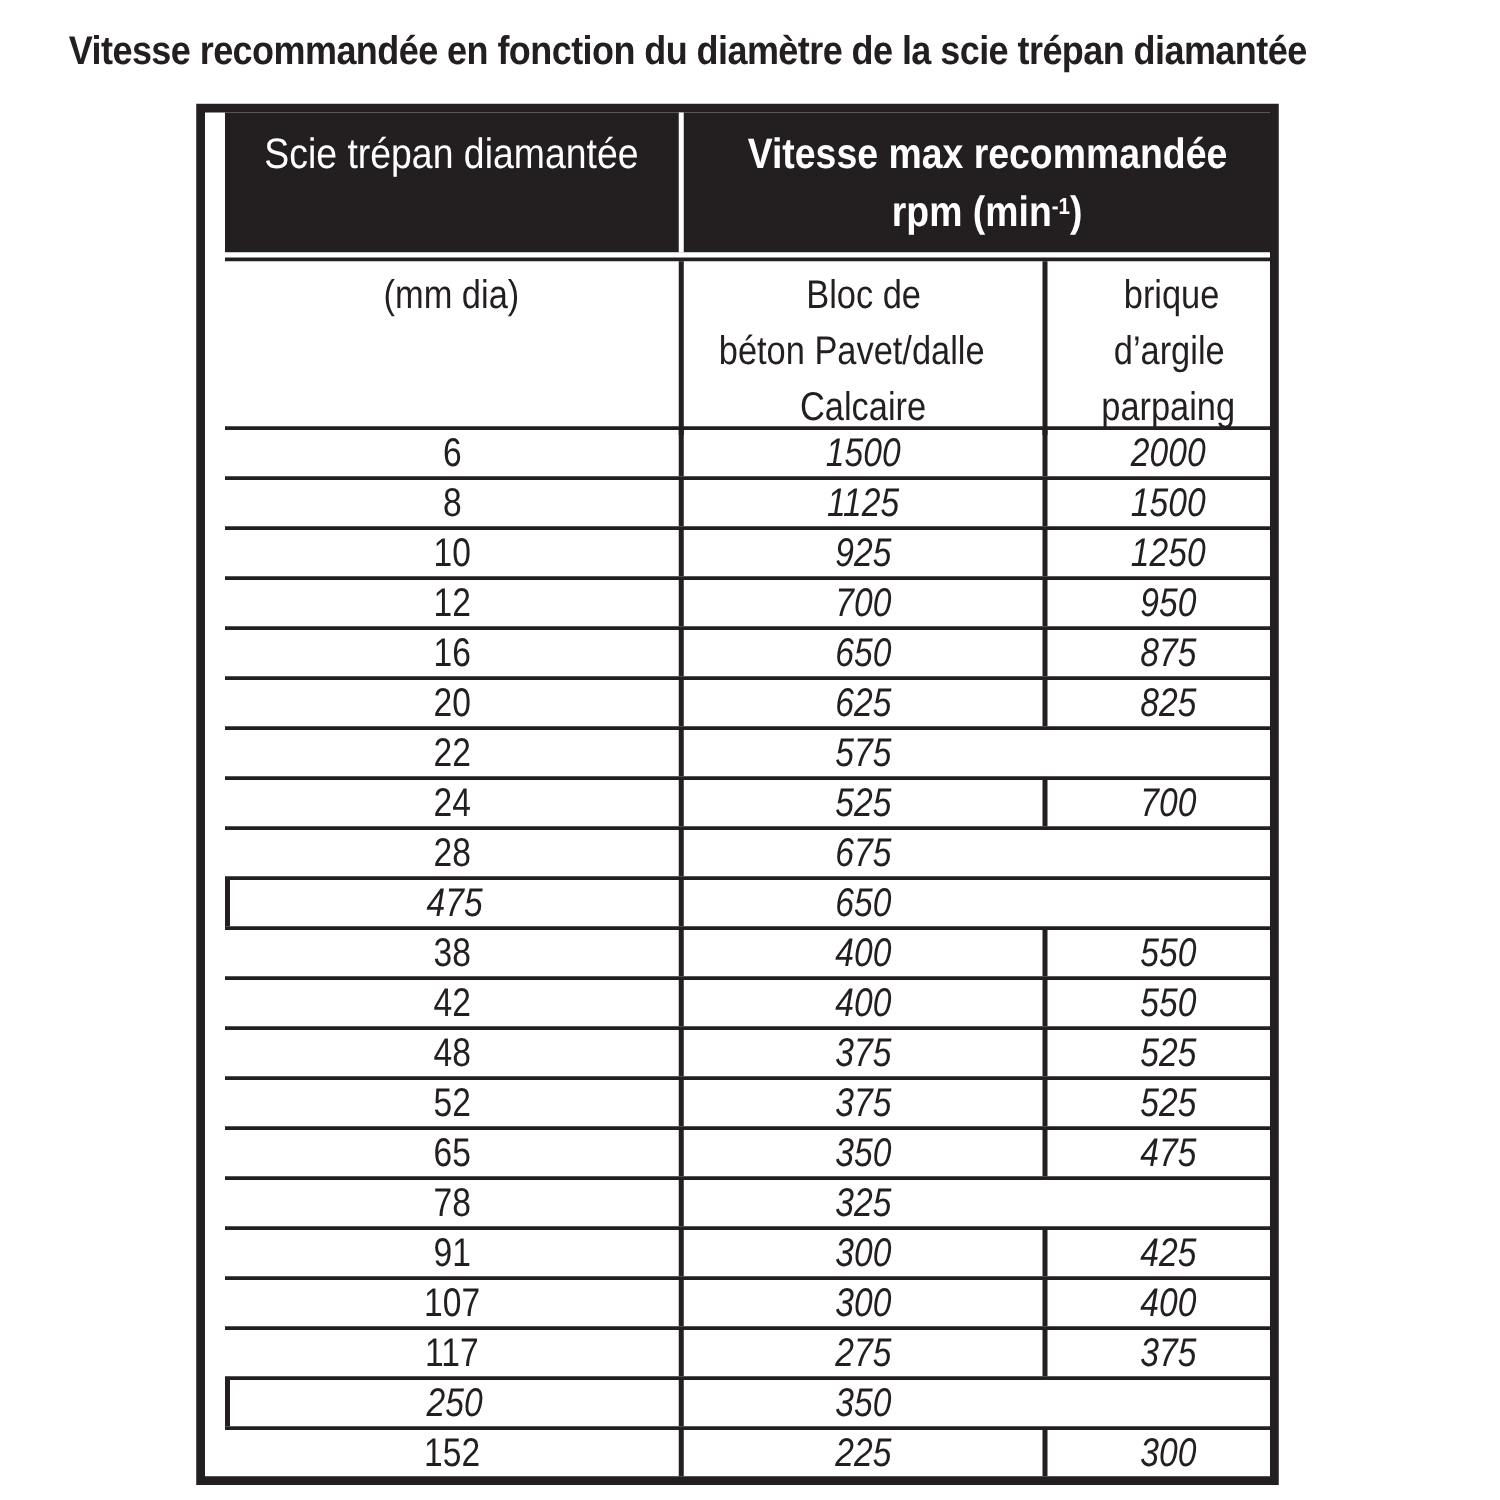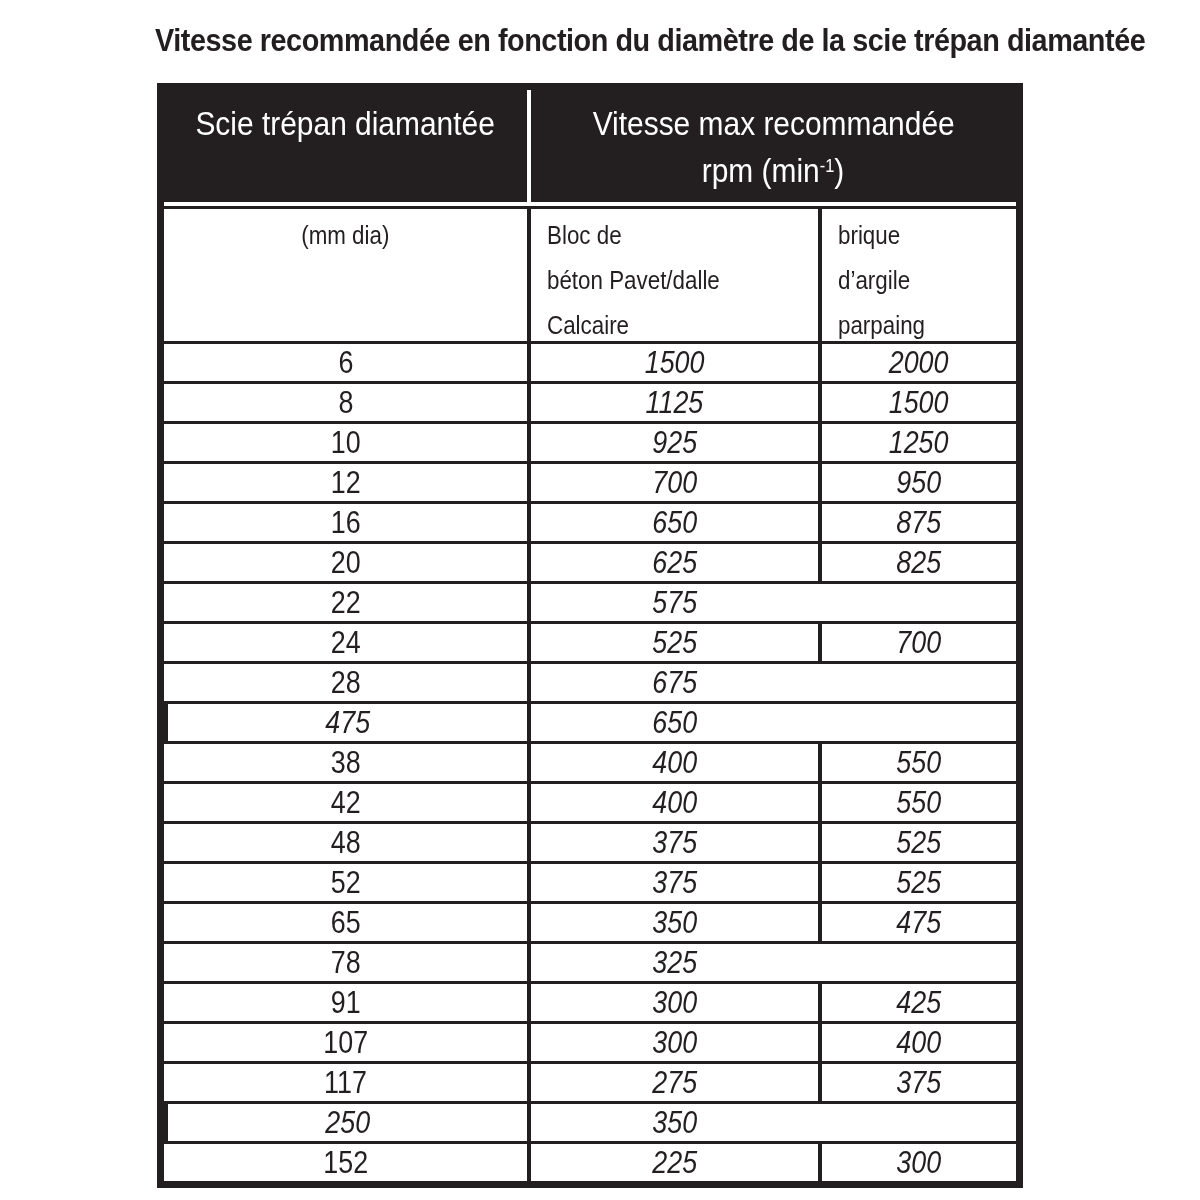--- a/index.html
+++ b/index.html
@@ -12,83 +12,84 @@
     background:var(--paper);
     font-family:"Liberation Sans", sans-serif;
     color:var(--ink);
     position:relative;
     overflow:hidden;
   }
   
   .title{
     position:absolute;
     top:22px;left:0;width:1200px;
-    text-align:right;
+    text-align:left;
     font-size:32px;
     font-weight:bold;
     letter-spacing:-0.5px;
     white-space:nowrap;
   }
   .title .cond{transform:scaleX(0.9);transform-origin:center;}
   
   .cond{display:inline-block;}
   
   .table{
     position:absolute;
     left:157px;top:83px;
     width:866px;height:1105px;
     box-sizing:border-box;
     border:7px solid var(--ink);
     background:var(--paper);
     display:flex;
     flex-direction:column;
+    padding-left:16px;
   }
   
   .thead{
     height:113px;
     background:var(--ink);
     color:#fff;
     display:grid;
     grid-template-columns:363px 489px;
   }
   .thead .hcell{
     padding-top:10px;
     text-align:center;
     font-size:34px;
     line-height:47px;
   }
   .thead .hcell .cond{transform:scaleX(0.88);transform-origin:center;}
-  .thead .merged{border-left:4px solid #fff;}
+  .thead .merged{border-left:4px solid #fff;font-weight:bold;}
   sup{
     font-size:0.55em;
     vertical-align:baseline;
     position:relative;
     top:-0.55em;
   }
   .head-gap{height:4px;background:var(--paper);}
   
   .subhead{
     height:135px;
     box-sizing:border-box;
     border-top:3px solid var(--ink);
     display:grid;
     grid-template-columns:363px 291px 198px;
   }
   .subhead .scell{
     box-sizing:border-box;
     padding-top:4px;
-    font-size:26px;
+    font-size:32px;
     line-height:45px;
   }
   .subhead .s1{text-align:center;}
   .subhead .s1 .cond{transform:scaleX(0.86);transform-origin:center;}
   .subhead .s2,.subhead .s3{
     border-left:4px solid var(--ink);
     padding-left:16px;
-    text-align:left;
+    text-align:center;
   }
   .subhead .s2 .cond,.subhead .s3 .cond{transform:scaleX(0.86);transform-origin:left center;}
   .subline{white-space:nowrap;}
   
   .tbody{
     flex:1;
     display:flex;
     flex-direction:column;
   }
   .row{

